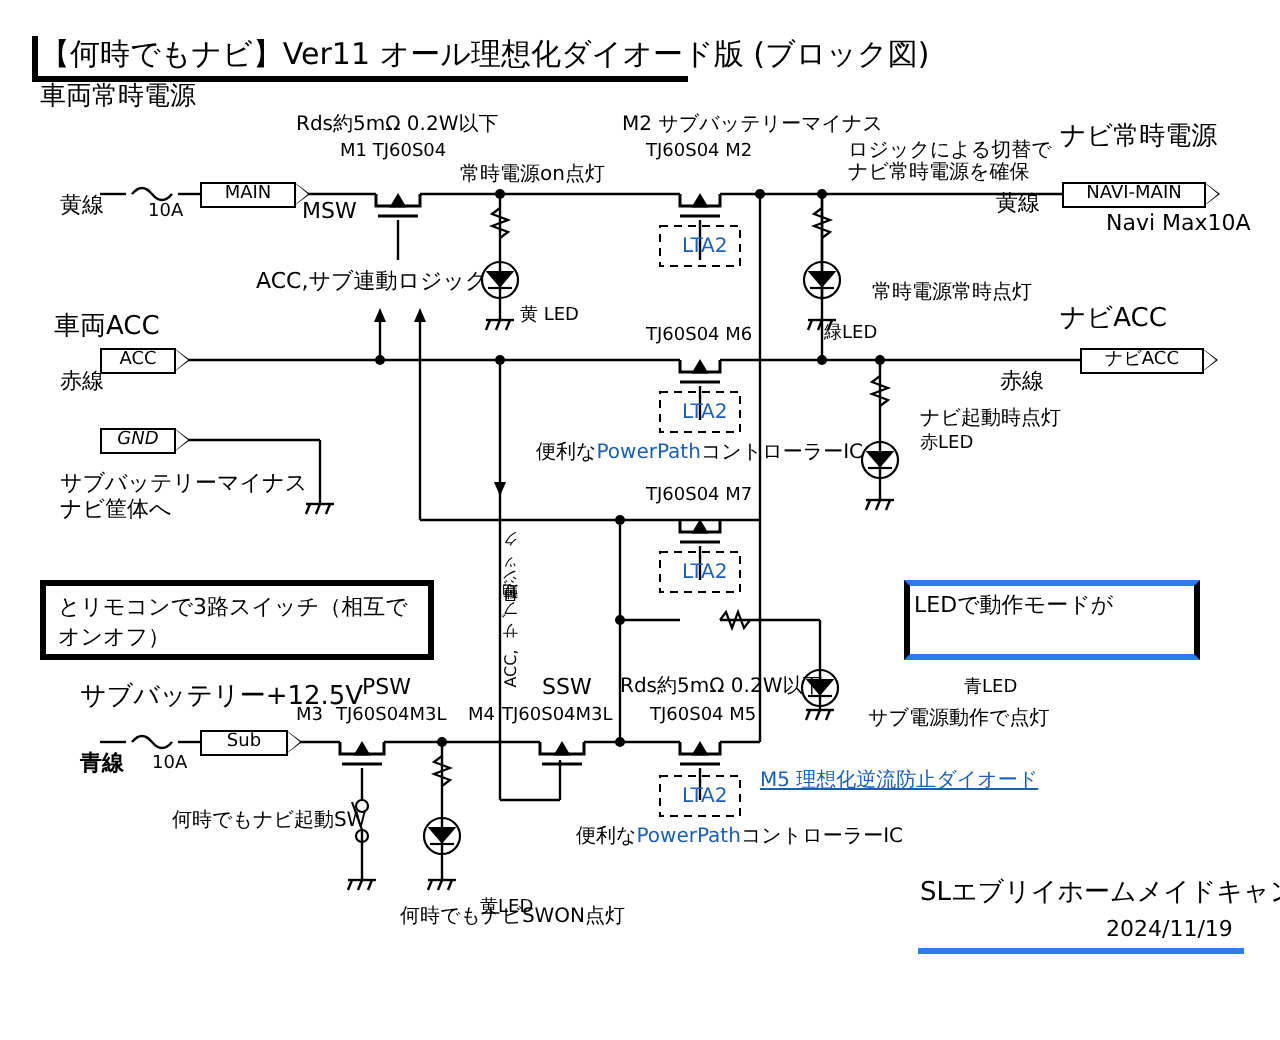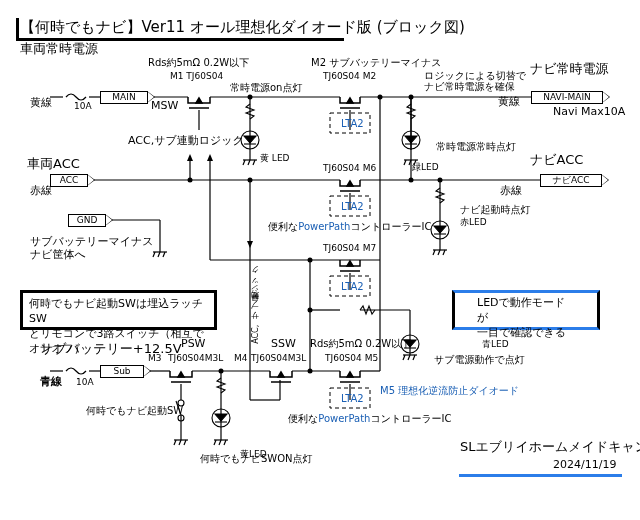--- a/index.html
+++ b/index.html
@@ -18,21 +18,21 @@
   .tag { position:absolute; height:11px; border:1px solid #000; font-size:9px; text-align:center; line-height:11px; background:#fff; }
   .tag:after { content:""; position:absolute; right:-8px; top:-1px; width:0; height:0;
                border-top:6.5px solid transparent; border-bottom:6.5px solid transparent; border-left:8px solid #000; }
   .tag:before { content:""; position:absolute; right:-6.5px; top:0px; width:0; height:0; z-index:2;
                border-top:5.5px solid transparent; border-bottom:5.5px solid transparent; border-left:6.5px solid #fff; }
   .box-note { position:absolute; left:20px; top:290px; width:197px; height:40px; border:3px solid #000;
               font-size:11px; padding:3px 6px; box-sizing:border-box; line-height:15px; }
   .box-led { position:absolute; left:452px; top:290px; width:148px; height:40px;
              border-left:3px solid #000; border-right:3px solid #000;
              border-top:3px solid #2b7de9; border-bottom:3px solid #2b7de9;
-             font-size:11px; padding:2px 22px; box-sizing:border-box; line-height:15px; }
+             font-size:11px; padding:2px 2px; box-sizing:border-box; line-height:15px; }
   .footer-line { position:absolute; left:459px; top:474px; width:163px; height:3px; background:#2b7de9; }
   .vert { position:absolute; left:251px; top:270px; font-size:8px; writing-mode:vertical-rl; transform:rotate(180deg); }
 </style>
 </head>
 <body>
 
 <div class="title-bar-left"></div>
 <div class="title-bar-bottom"></div>
 <div class="t title">【何時でもナビ】Ver11  オール理想化ダイオード版 (ブロック図)</div>
 
@@ -245,21 +245,21 @@
 </svg>
 
 <div class="t lg" style="left:20px;top:42px;">車両常時電源</div>
 <div class="t lg" style="left:27px;top:157px;">車両ACC</div>
 <div class="t lg" style="left:530px;top:62px;">ナビ常時電源</div>
 <div class="t lg" style="left:530px;top:153px;">ナビACC</div>
 <div class="t lg" style="left:40px;top:342px;">サブバッテリー+12.5V</div>
 
 <div class="tag" style="left:100px;top:91px;width:46px;">MAIN</div>
 <div class="tag" style="left:50px;top:174px;width:36px;">ACC</div>
-<div class="tag" style="left:68px;top:214px;width:36px;">GND</div>
+<div class="tag" style="left:50px;top:214px;width:36px;font-style:italic;">GND</div>
 <div class="tag" style="left:100px;top:365px;width:42px;">Sub</div>
 <div class="tag" style="left:531px;top:91px;width:70px;">NAVI-MAIN</div>
 <div class="tag" style="left:540px;top:174px;width:60px;">ナビACC</div>
 
 <div class="t md" style="left:30px;top:97px;">黄線</div>
 <div class="t md" style="left:498px;top:96px;">黄線</div>
 <div class="t md" style="left:30px;top:185px;">赤線</div>
 <div class="t md" style="left:500px;top:185px;">赤線</div>
 <div class="t md" style="left:40px;top:376px;font-weight:bold;">青線</div>
 <div class="t sm" style="left:74px;top:102px;">10A</div>
@@ -274,21 +274,21 @@
 <div class="t md" style="left:271px;top:338px;">SSW</div>
 
 <div class="t xs" style="left:148px;top:58px;">Rds約5mΩ  0.2W以下</div>
 <div class="t sm" style="left:170px;top:72px;">M1 TJ60S04</div>
 <div class="t xs" style="left:311px;top:58px;">M2 サブバッテリーマイナス</div>
 <div class="t sm" style="left:323px;top:72px;">TJ60S04  M2</div>
 <div class="t sm" style="left:323px;top:164px;">TJ60S04  M6</div>
 <div class="t sm" style="left:323px;top:244px;">TJ60S04  M7</div>
 <div class="t xs" style="left:310px;top:339px;">Rds約5mΩ  0.2W以下</div>
 <div class="t sm" style="left:325px;top:354px;">TJ60S04  M5</div>
-<div class="t xs blue" style="left:380px;top:386px;">M5 理想化逆流防止ダイオード</div>
+<div class="t xs blue" style="left:380px;top:386px;text-decoration:underline;">M5 理想化逆流防止ダイオード</div>
 <div class="t sm" style="left:148px;top:354px;">M3</div>
 <div class="t sm" style="left:168px;top:354px;">TJ60S04M3L</div>
 <div class="t sm" style="left:234px;top:354px;">M4</div>
 <div class="t sm" style="left:251px;top:354px;">TJ60S04M3L</div>
 
 <div class="t xs blue" style="left:341px;top:119px;">LTA2</div>
 <div class="t xs blue" style="left:341px;top:202px;">LTA2</div>
 <div class="t xs blue" style="left:341px;top:282px;">LTA2</div>
 <div class="t xs blue" style="left:341px;top:394px;">LTA2</div>
 
@@ -307,23 +307,21 @@
 <div class="t xs" style="left:460px;top:205px;">ナビ起動時点灯</div>
 <div class="t sm" style="left:460px;top:218px;">赤LED</div>
 <div class="t sm" style="left:434px;top:340px;margin-left:48px;">青LED</div>
 <div class="t xs" style="left:434px;top:355px;text-align:right;">サブ電源動作で点灯</div>
 <div class="t sm" style="left:240px;top:422px;margin-top:28px;">黄LED</div>
 <div class="t xs" style="left:200px;top:454px;">何時でもナビSWON点灯</div>
 
 <div class="t xs" style="left:86px;top:406px;">何時でもナビ起動SW</div>
 
 <div class="box-note">
-  <div>何時でもナビ起動SWは埋込ラッチSW</div>
   <div>とリモコンで3路スイッチ（相互でオンオフ）</div>
 </div>
 <div class="box-led">
   <div>LEDで動作モードが</div>
-  <div>一目で確認できる</div>
 </div>
 
 <div class="t lg" style="left:460px;top:440px;">SLエブリイホームメイドキャンパー</div>
 <div class="t md" style="left:553px;top:459px;">2024/11/19</div>
 <div class="footer-line"></div>
 
 </body></html>

